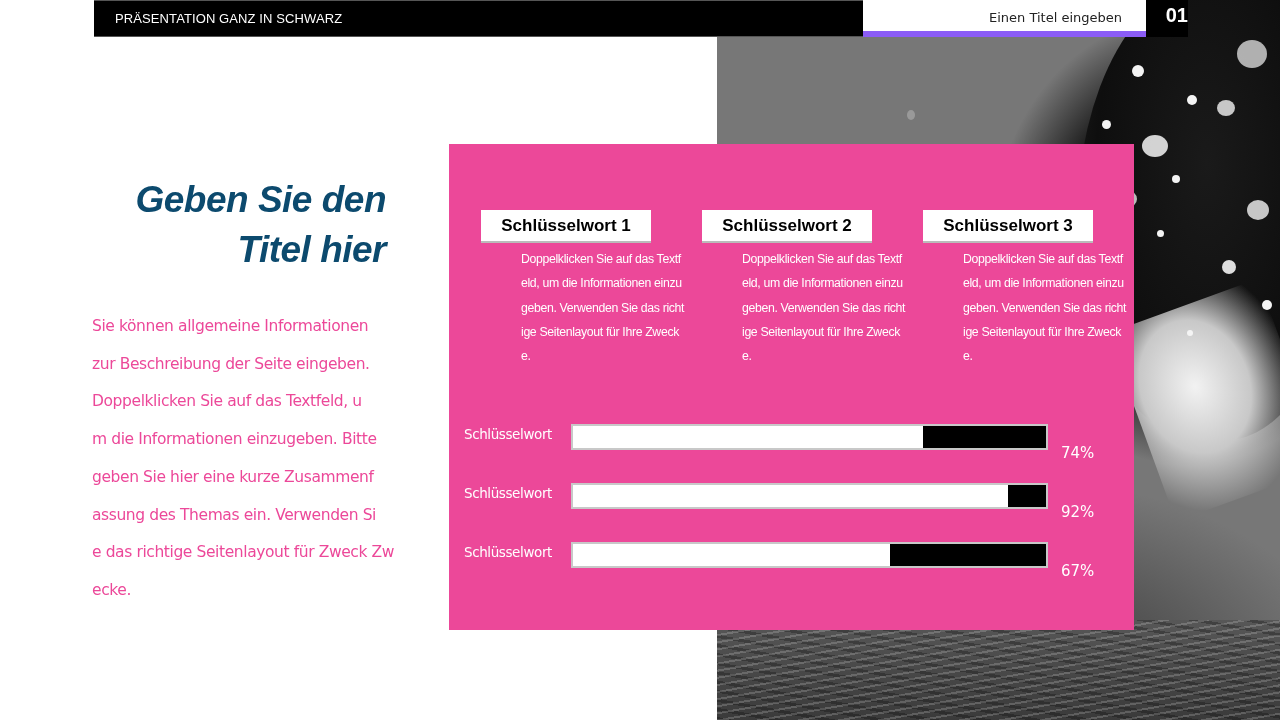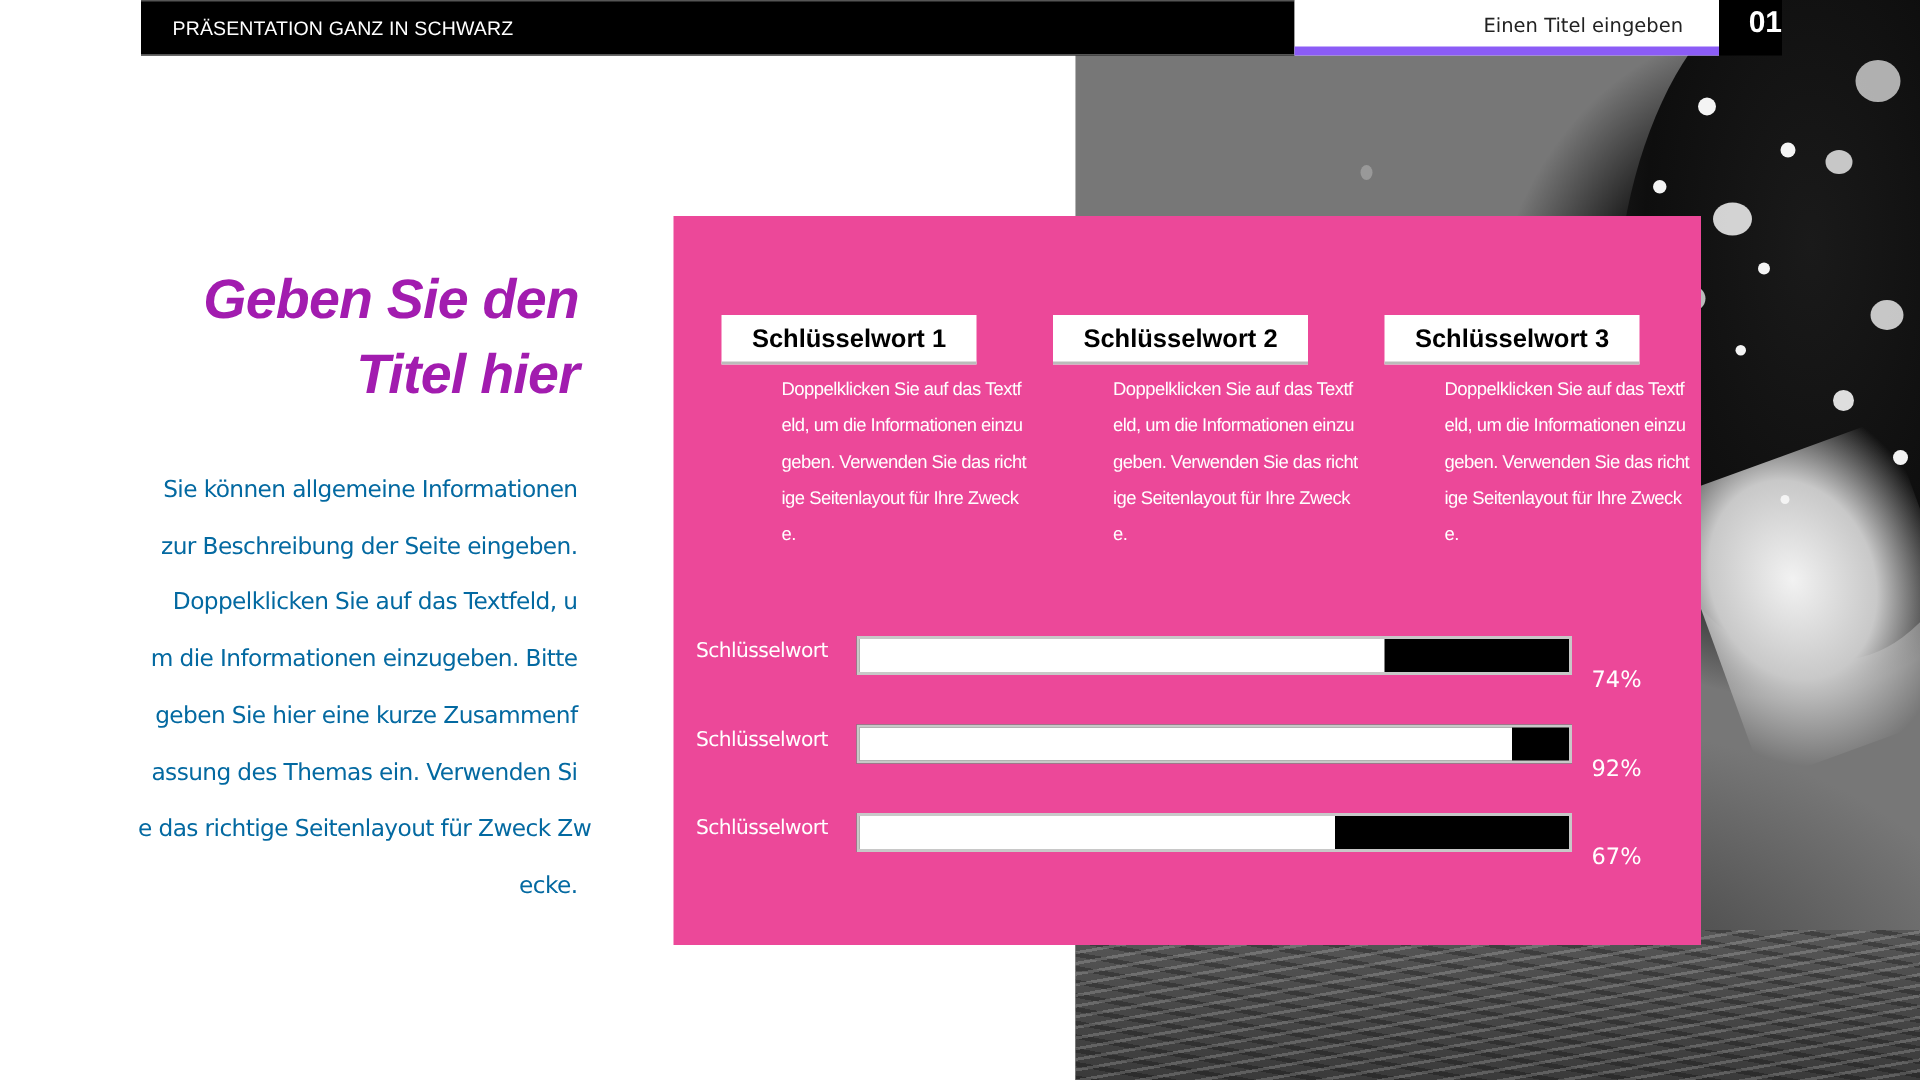--- a/index.html
+++ b/index.html
@@ -50,25 +50,25 @@
     position:absolute; right:24px; top:10px; font-size:13px; color:#222; font-family:"DejaVu Sans", sans-serif;
   }
   .page-num {
     position:absolute; left:1146px; top:0; width:42px; height:37px; background:#000;
     color:#fff; font-weight:bold; font-size:20px; text-align:right; line-height:30px;
   }
 
   
   .heading {
     position:absolute; left:96px; top:175px; width:290px; text-align:right;
-    font-size:37px; font-weight:bold; font-style:italic; line-height:50px; color:#a21caf; letter-spacing:-0.5px;
+    font-size:37px; font-weight:bold; font-style:italic; line-height:50px; color:#0c4a6e; letter-spacing:-0.5px;
   }
   .description {
-    position:absolute; left:92px; top:308px; width:293px; text-align:right;
-    font-family:"DejaVu Sans", sans-serif; font-size:15.5px; line-height:37.7px; color:#0369a1;
+    position:absolute; left:92px; top:308px; width:293px; 
+    font-family:"DejaVu Sans", sans-serif; font-size:15.5px; line-height:37.7px; color:#ec4899;
     letter-spacing:-0.4px;
   }
   .description span { display:block; white-space:nowrap; }
 
   
   .panel {
     position:absolute; left:449px; top:144px; width:685px; height:486px; background:#ec4899;
   }
   .kw-col { position:absolute; top:66px; width:190px; }
   .kw-col .kw-label {

